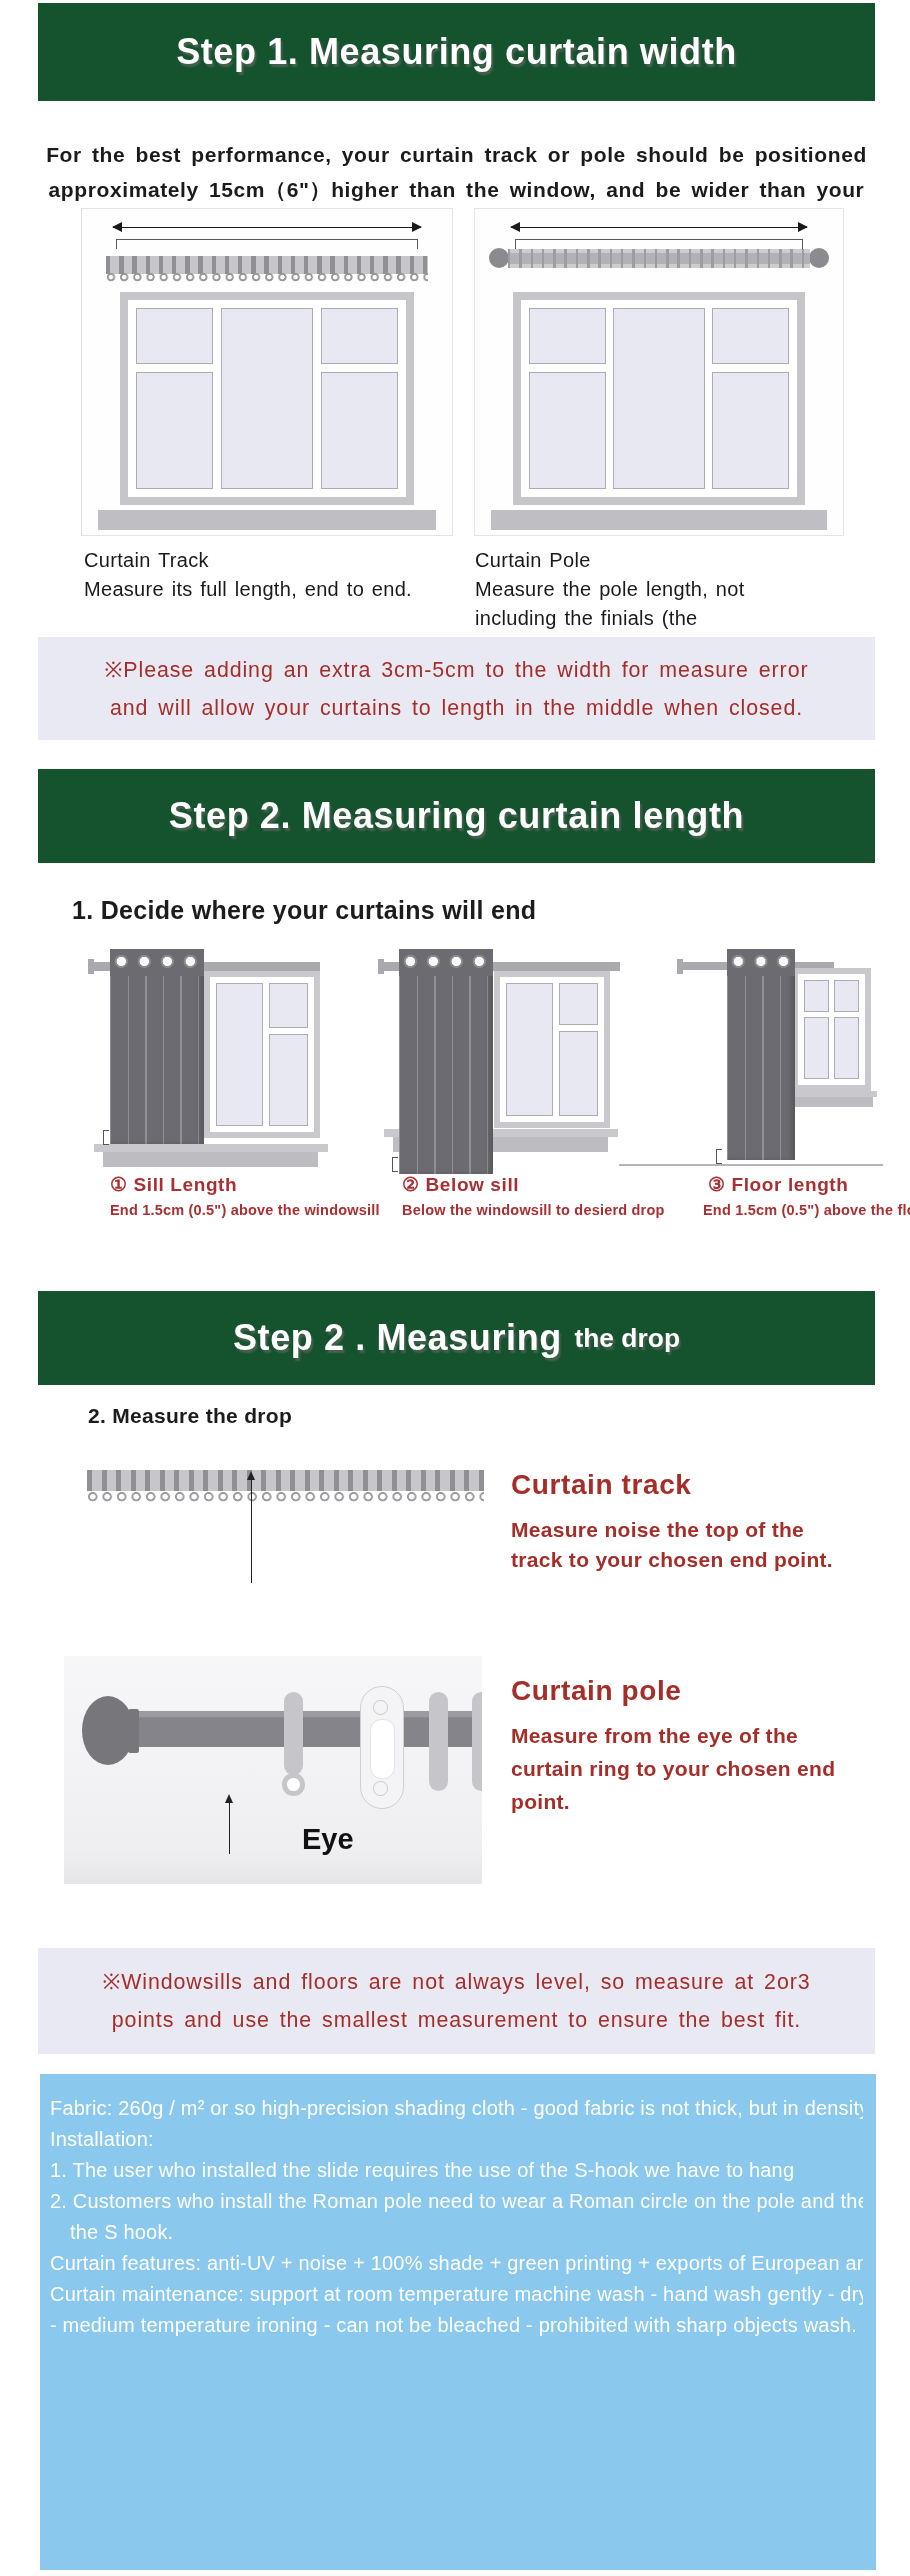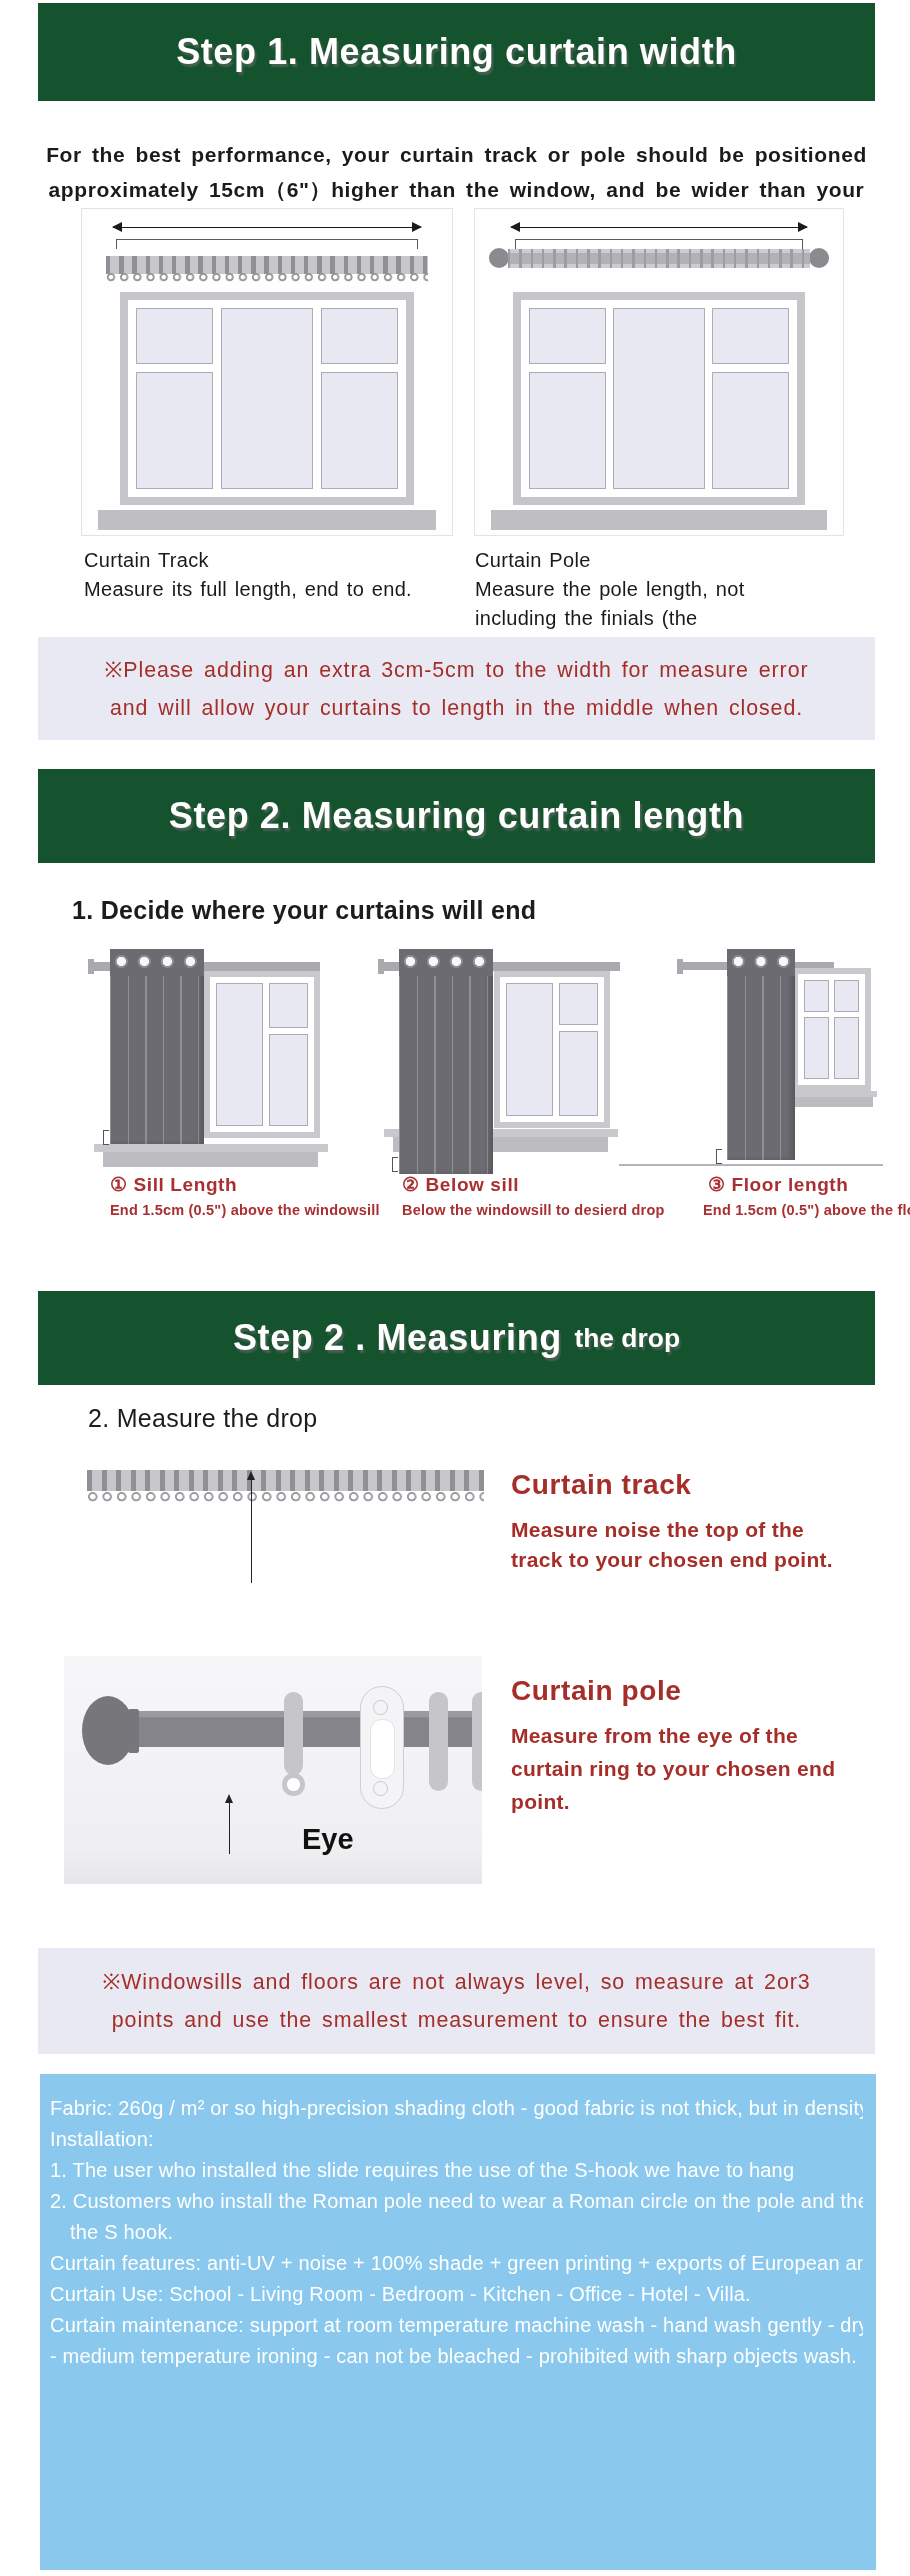--- a/index.html
+++ b/index.html
@@ -57,21 +57,21 @@
   .c1{left:84px;top:546px;} .c2{left:475px;top:546px;}
 
   
   .note{position:absolute;left:38px;width:837px;background:#E9E9F4;display:flex;flex-direction:column;
         align-items:center;justify-content:center;color:#A52E29;font-size:21.4px;letter-spacing:0.9px;
         word-spacing:3.1px;line-height:38px;}
   .n1{top:637px;height:103px;} .n2{top:1948px;height:106px;}
 
   
   .h1{position:absolute;left:72px;top:896px;font-size:25px;font-weight:700;letter-spacing:0.3px;}
-  .h2{position:absolute;left:88px;top:1404px;font-size:25px;font-weight:400;letter-spacing:0.3px;}
+  .h2{position:absolute;left:88px;top:1404px;font-size:21px;font-weight:700;letter-spacing:0.3px;}
 
   
   .panel{position:absolute;top:943px;height:289px;}
   .pA{left:72px;width:283px;text-align:center;} .pB{left:371px;width:277px;} .pC{left:667px;width:220px;}
   .p-pole{position:absolute;background:#A9A9AE;height:9.4px;top:19px;}
   .pA .p-pole{left:22px;right:35px;} .pB .p-pole{left:12.6px;right:28px;} .pC .p-pole{left:15.7px;right:53px;height:8.2px;}
   .p-polecap{position:absolute;width:5.7px;height:14.5px;background:#A9A9AE;top:16.4px;}
   .pA .p-polecap{left:16.4px;} .pB .p-polecap{left:7px;} .pC .p-polecap{left:10px;}
   .p-win{position:absolute;background:#C9C9CD;padding:6.3px;box-sizing:border-box;}
   .pA .p-win{left:132px;width:116px;top:28px;height:167px;}
@@ -355,19 +355,18 @@
     <div>points and use the smallest measurement to ensure the best fit.</div>
   </div>
 
   <div class="info">
     <div class="iline">Fabric: 260g / m² or so high-precision shading cloth - good fabric is not thick, but in density.</div>
     <div class="iline">Installation:</div>
     <div class="iline">1. The user who installed the slide requires the use of the S-hook we have to hang</div>
     <div class="iline">2. Customers who install the Roman pole need to wear a Roman circle on the pole and then use</div>
     <div class="iline indent">the S hook.</div>
     <div class="iline">Curtain features: anti-UV + noise + 100% shade + green printing + exports of European and Ameri-</div>
-    <div class="iline">Curtain Use: School - Living Room - Bedroom - Kitchen - Office - Hotel - Villa.</div>
     <div class="iline">Curtain maintenance: support at room temperature machine wash - hand wash gently - dry cleaning</div>
     <div class="iline">- medium temperature ironing - can not be bleached - prohibited with sharp objects wash.</div>
   </div>
 
 </div>
 
 
 </body></html>

